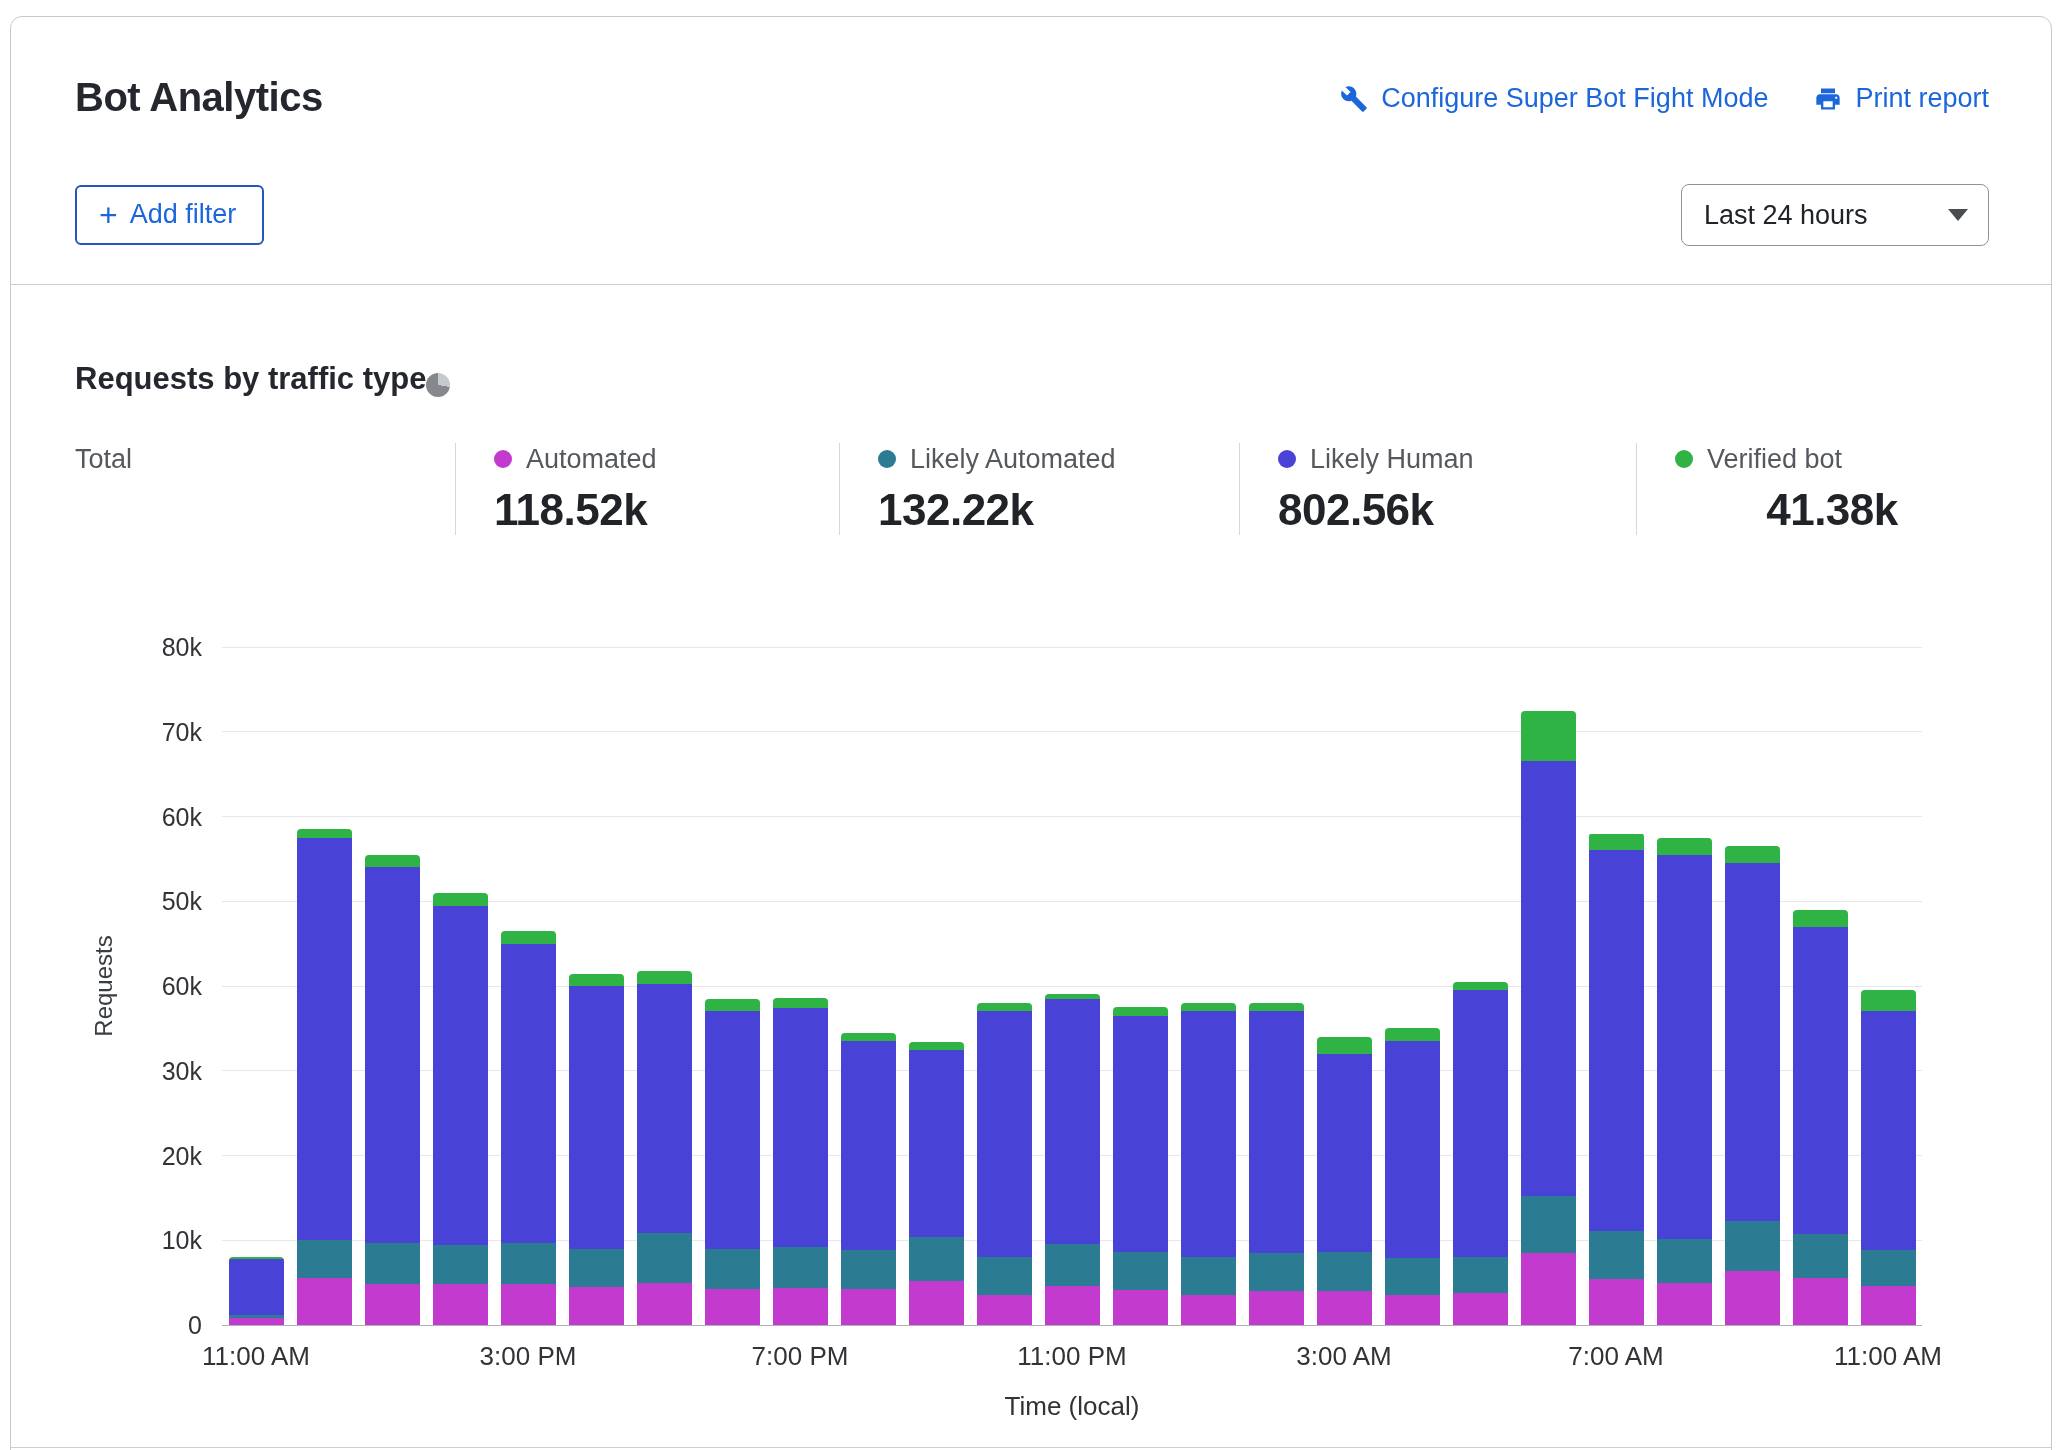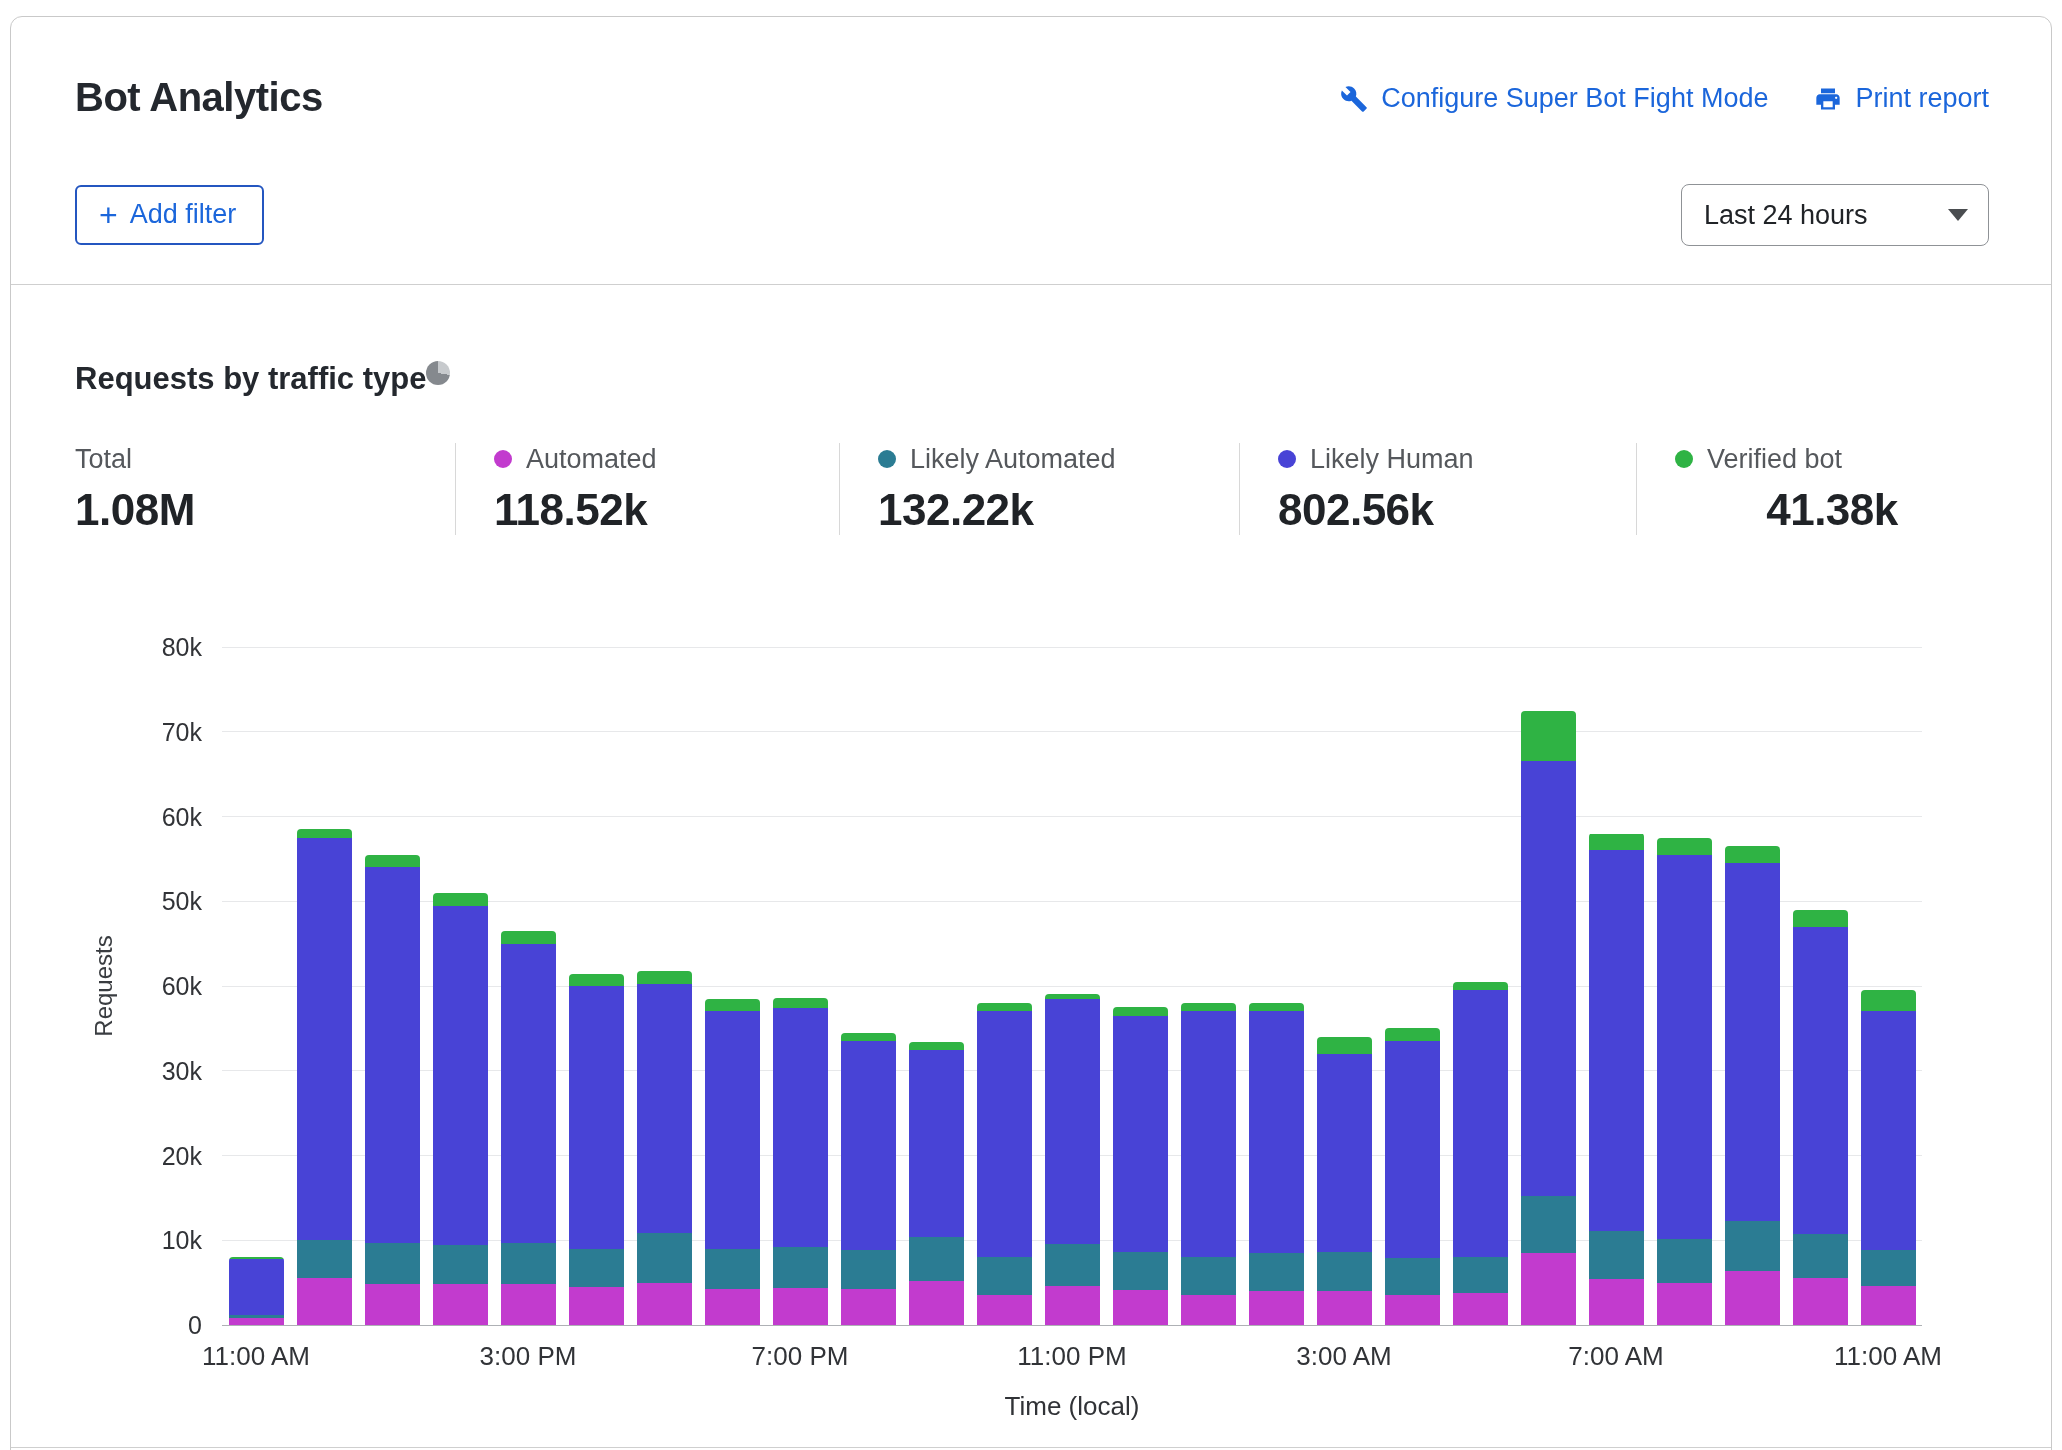--- a/index.html
+++ b/index.html
@@ -45,21 +45,21 @@
     font-size:27px; color:#202327; cursor:pointer; background:#fff;
   }
   .chevron-down {
     width:0; height:0;
     border-left:10px solid transparent; border-right:10px solid transparent;
     border-top:12px solid #4a4d50;
   }
   .divider { border-top:1px solid #cfcfcf; }
   
   .chart-section { padding:76px 62px 0 64px; }
-  .section-title-row { display:flex; align-items:flex-start; }
+  .section-title-row { display:flex; align-items:flex-end; }
   .section-title { font-size:31px; font-weight:700; color:#24282e; line-height:36px; }
   .pie-icon {
     width:24px; height:24px; border-radius:50%;
     background:conic-gradient(#c7cacd 0 100deg, #85898e 100deg 360deg);
   }
   .stats-row { display:flex; margin-top:46px; }
   .stat { box-sizing:border-box; }
   .stat + .stat { border-left:1px solid #d8d8d8; padding-left:38px; }
   .stat:nth-child(1){ width:380px; }
   .stat:nth-child(2){ width:384px; }
@@ -144,21 +144,20 @@
     <div class="section-title-row">
       <span class="section-title">Requests by traffic type</span>
       <span class="pie-icon"></span>
     </div>
 
     <div class="stats-row">
       <div class="stat">
         <div class="stat-label">
           <span>Total</span>
         </div>
-        <div class="stat-value">1.08M</div>
       </div>
       <div class="stat">
         <div class="stat-label">
           <span class="dot" style="background: rgb(194, 59, 206);"></span>
           <span>Automated</span>
         </div>
         <div class="stat-value">118.52k</div>
       </div>
       <div class="stat">
         <div class="stat-label">

